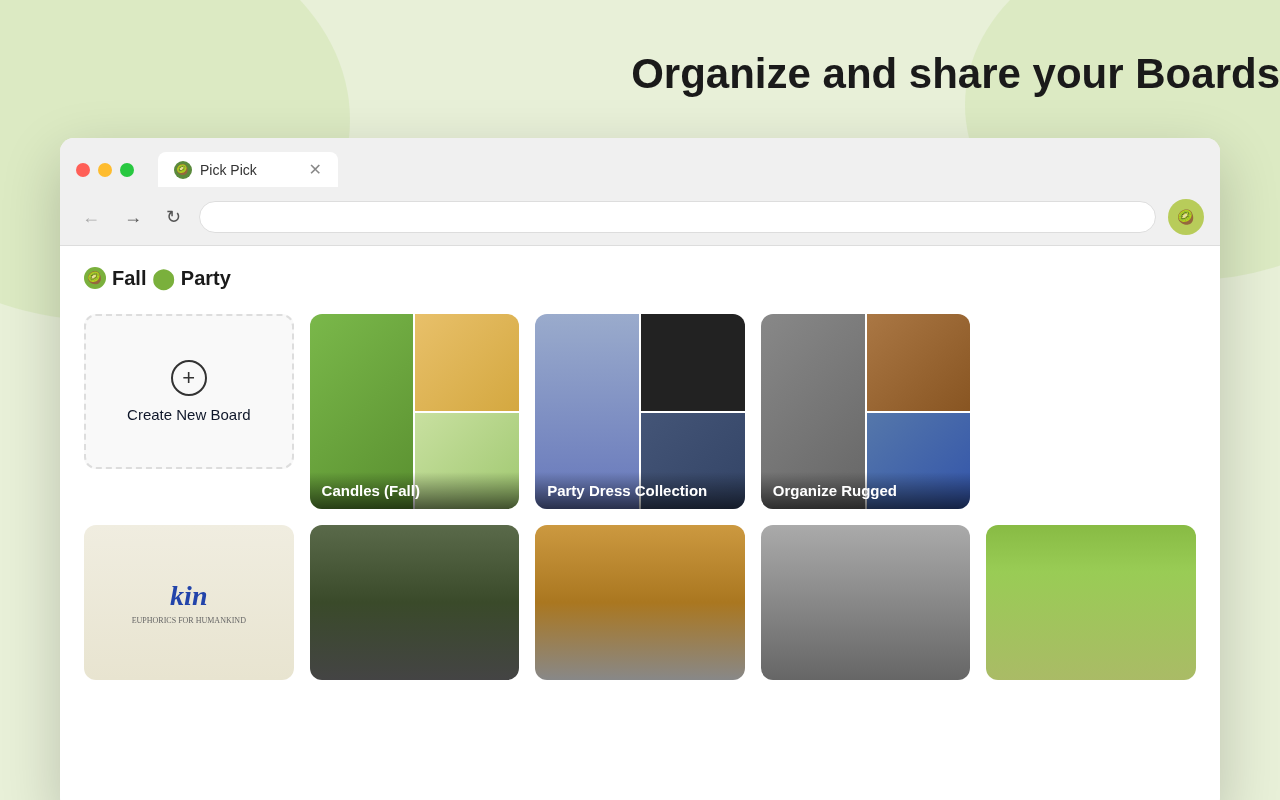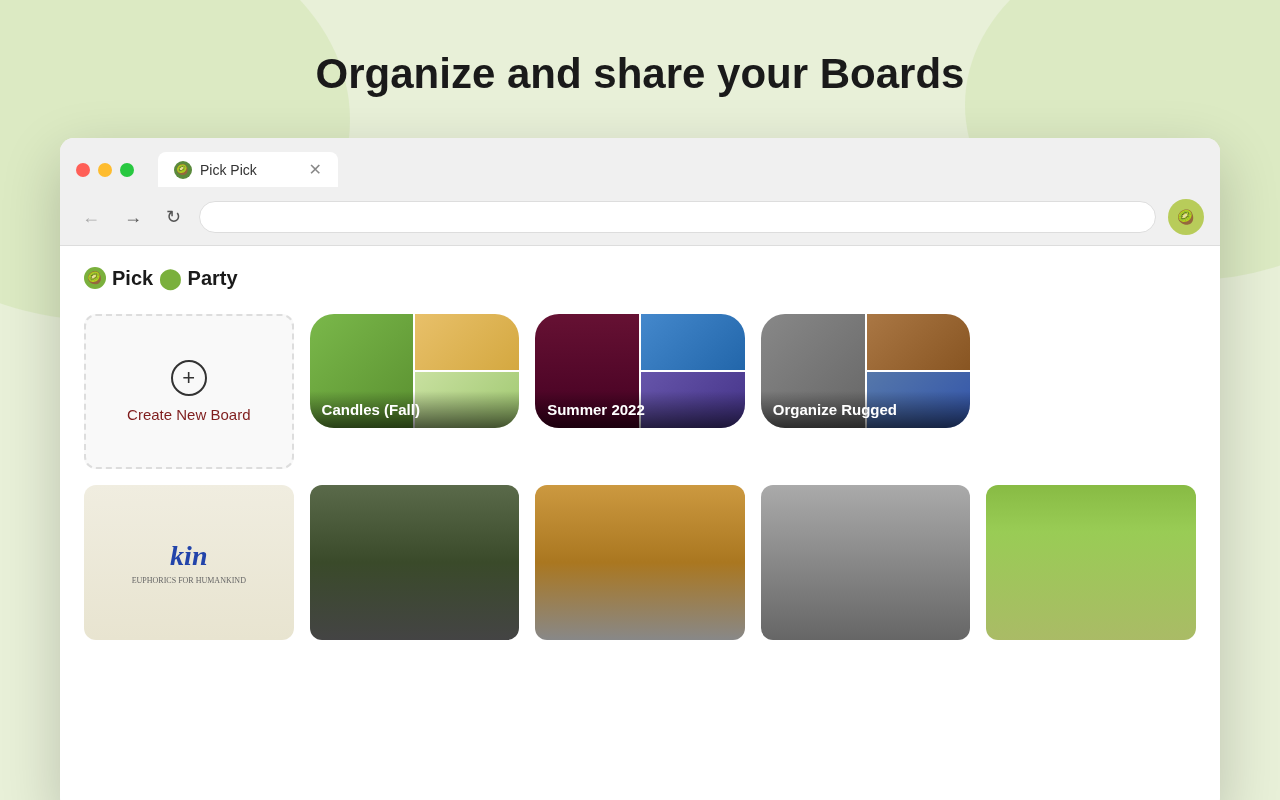--- a/index.html
+++ b/index.html
@@ -27,21 +27,21 @@
       top: 0; right: 0;
       width: 450px; height: 350px;
       background: #d4e6b5;
       border-radius: 50%;
       opacity: 0.6;
       transform: translate(30%, -20%);
     }
 
     
     .page-title {
-      text-align: center;
+      text-align: right;
       font-size: 42px;
       font-weight: 700;
       color: #1a1a1a;
       padding-top: 50px;
       margin-bottom: 40px;
       position: relative;
       z-index: 10;
     }
 
     
@@ -181,25 +181,25 @@
 
     
     .boards-grid {
       display: grid;
       grid-template-columns: repeat(5, 1fr);
       gap: 16px;
       margin-bottom: 16px;
     }
 
     .board-card {
-      border-radius: 24px;
+      border-radius: 12px;
       overflow: hidden;
       position: relative;
       cursor: pointer;
-      height: 114px;
+      height: 195px;
     }
 
     .board-card-create {
       background: #f9f9f9;
       border: 2px dashed #ddd;
       display: flex;
       flex-direction: column;
       align-items: center;
       justify-content: center;
       height: 155px;
@@ -215,21 +215,21 @@
       align-items: center;
       justify-content: center;
       font-size: 22px;
       color: #333;
       margin-bottom: 10px;
     }
 
     .create-label {
       font-size: 15px;
       font-weight: 500;
-      color: #7f1d1d;
+      color: #0f172a;
       text-align: center;
     }
 
     
     .board-images {
       display: grid;
       grid-template-columns: 1fr 1fr;
       grid-template-rows: 1fr 1fr;
       gap: 2px;
       width: 100%;
@@ -326,50 +326,50 @@
       <button class="nav-btn active">↻</button>
       <div class="address-bar"></div>
       <div class="profile-btn">🥝</div>
     </div>
   </div>
 
   <div class="app-content">
 
     <div class="app-logo">
       <div class="logo-kiwi">🥝</div>
-      <span>Pick</span>
+      <span>Fall</span>
         <span style="color:#7ab03c;">⬤</span>
         <span>Party</span>
     </div>
 
     <div class="boards-grid">
 
       <div class="board-card-create">
         <div class="create-icon">+</div>
         <span class="create-label">Create New Board</span>
       </div>
 
       <div class="board-card">
         <div class="board-images">
           <div class="img-cell candles-img1" style="background: linear-gradient(135deg, #7ab84a 0%, #5a9030 100%);"></div>
           <div class="img-cell candles-img2" style="background: linear-gradient(135deg, #e8c06a 0%, #d4a840 100%);"></div>
           <div class="img-cell candles-img3" style="background: linear-gradient(135deg, #c8e0a0 0%, #a0c870 100%);"></div>
         </div>
         <div class="board-label">Candles (Fall)</div>
       </div>
 
-
       <div class="board-card">
         <div class="board-images">
-          <div class="img-cell summer-img1" style="background: linear-gradient(180deg, #661133 0%, #440022 100%);"></div>
-          <div class="img-cell summer-img2" style="background: linear-gradient(135deg, #4488cc 0%, #2266aa 100%);"></div>
-          <div class="img-cell summer-img3" style="background: linear-gradient(135deg, #6655aa 0%, #443388 100%);"></div>
+          <div class="img-cell party-img1" style="background: linear-gradient(180deg, #9aabcc 0%, #6677bb 100%);"></div>
+          <div class="img-cell party-img2" style="background: #222222;"></div>
+          <div class="img-cell party-img3" style="background: linear-gradient(135deg, #445577 0%, #334466 100%);"></div>
         </div>
-        <div class="board-label">Summer 2022</div>
-      </div>
+        <div class="board-label">Party Dress Collection</div>
+      </div>
+
 
       <div class="board-card">
         <div class="board-images">
           <div class="img-cell outdoor-img1" style="background: linear-gradient(135deg, #888888 0%, #666666 100%);"></div>
           <div class="img-cell outdoor-img2" style="background: linear-gradient(135deg, #aa7744 0%, #885522 100%);"></div>
           <div class="img-cell outdoor-img3" style="background: linear-gradient(135deg, #5577aa 0%, #3355aa 100%);"></div>
         </div>
         <div class="board-label">Organize Rugged</div>
       </div>
 

